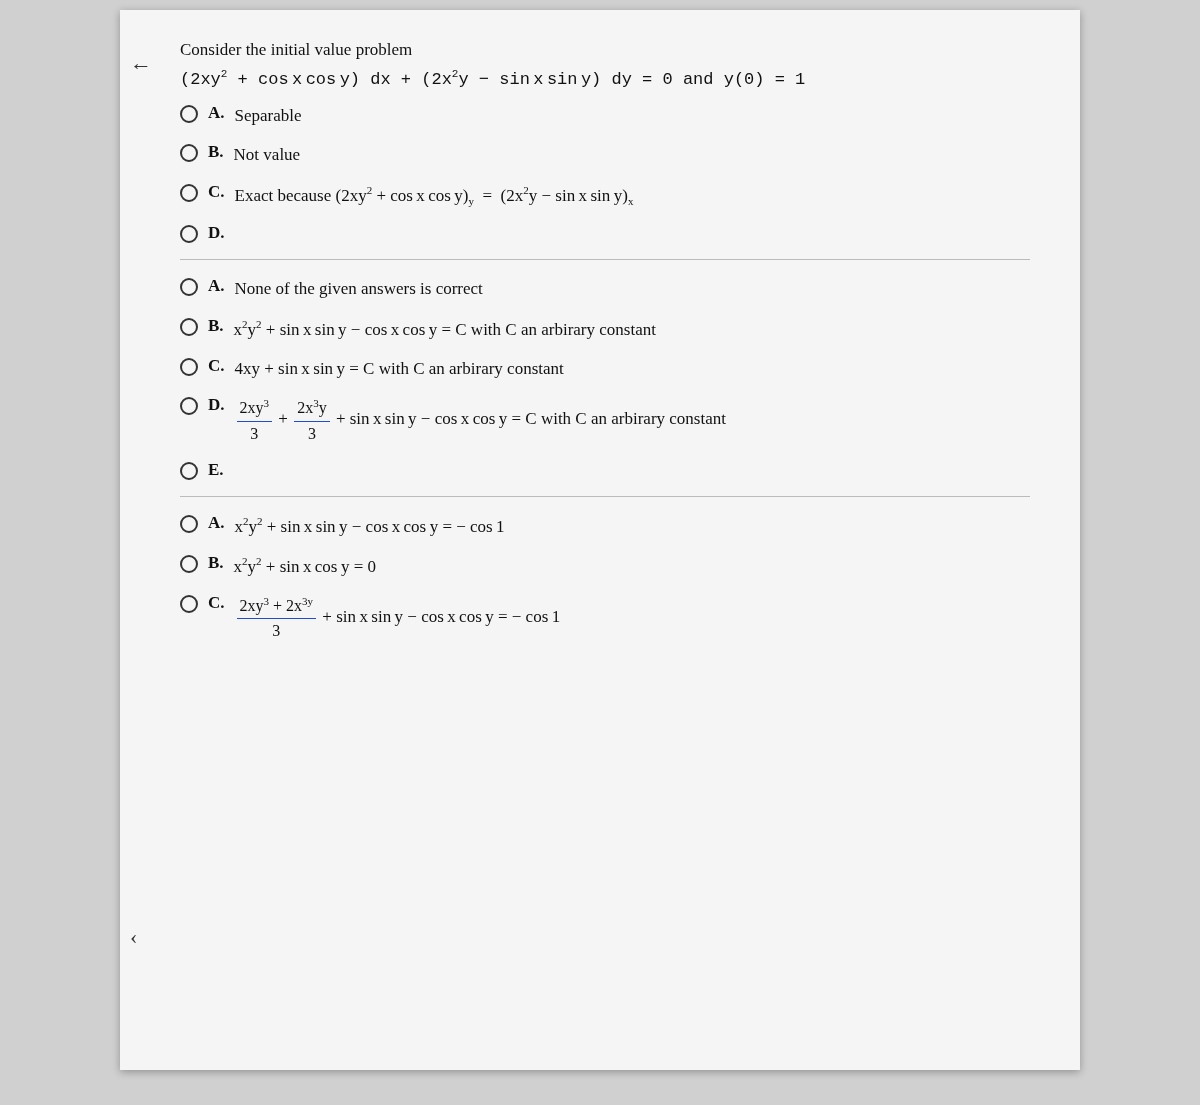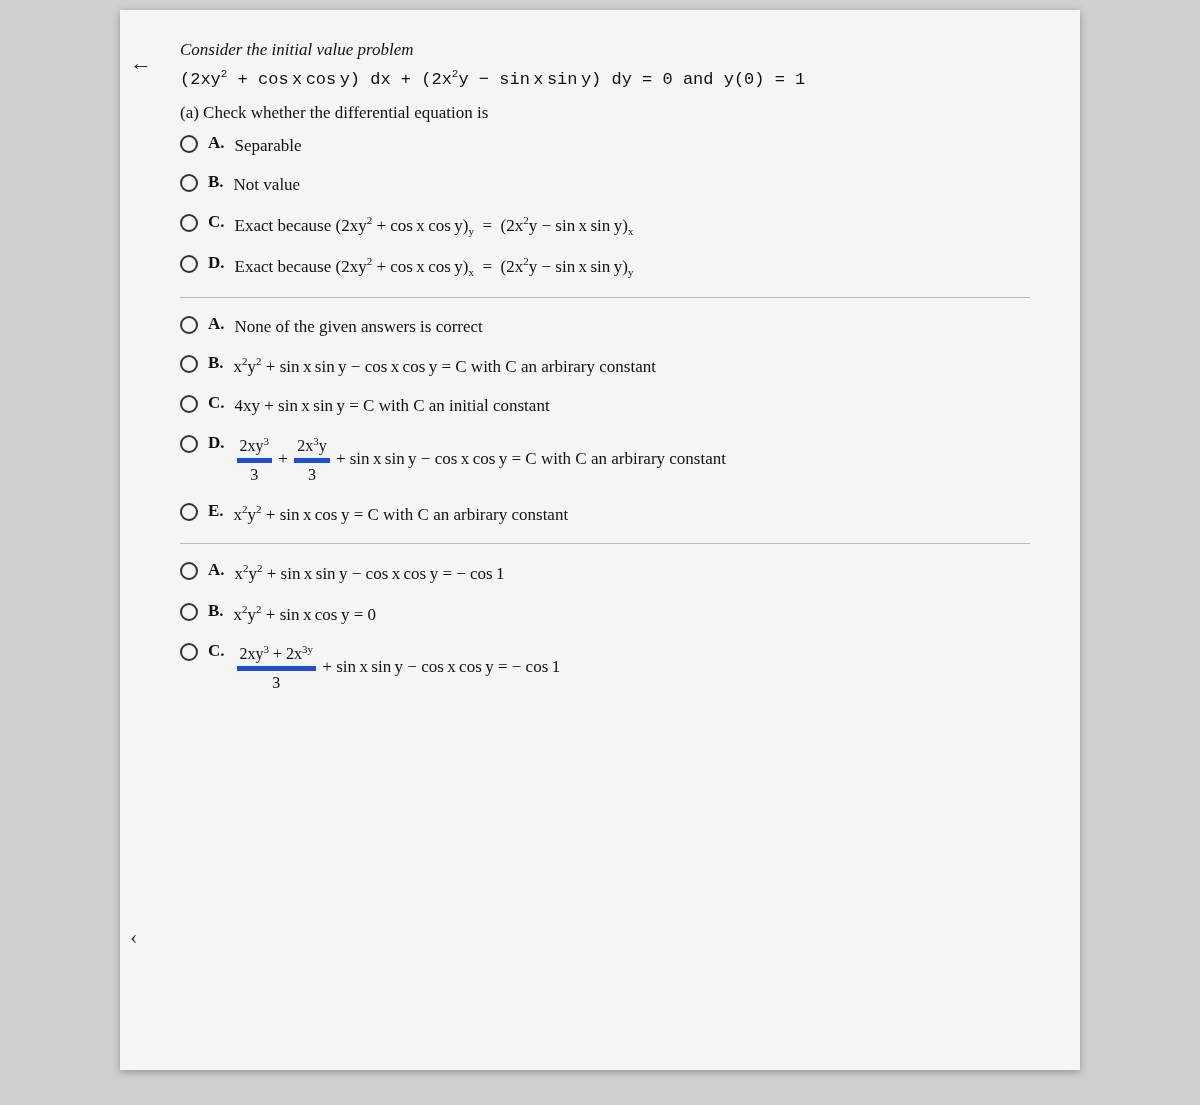--- a/index.html
+++ b/index.html
@@ -35,21 +35,20 @@
       position: absolute;
       left: 10px;
       bottom: 120px;
       font-size: 22px;
       color: #333;
       cursor: pointer;
     }
     .problem-title {
       font-size: 17px;
       margin-bottom: 8px;
-      font-style: italic;
     }
     .equation-main {
       font-size: 17px;
       margin-bottom: 14px;
       font-family: Liberation Mono, monospace;
     }
     .part-label {
       font-size: 17px;
       margin-bottom: 10px;
       margin-top: 10px;
@@ -83,21 +82,21 @@
     sup { font-size: 11px; vertical-align: super; }
     sub { font-size: 11px; vertical-align: sub; }
     .frac {
       display: inline-flex;
       flex-direction: column;
       align-items: center;
       vertical-align: middle;
       font-size: 16px;
       margin: 0 2px;
     }
-    .frac .num { border-bottom: 5px solid #1d4ed8; padding: 0 3px; text-align: center; }
+    .frac .num { border-bottom: 1px solid #1d4ed8; padding: 0 3px; text-align: center; }
     .frac .den { padding: 0 3px; }
     .divider {
       border: none;
       border-top: 1px solid #bbb;
       margin: 16px 0;
     }
   </style>
 </head>
 <body>
 
@@ -107,23 +106,20 @@
   <div class="back-arrow2">‹</div>
 
   <div class="problem-title">
     Consider the initial value problem
   </div>
 
   <div class="equation-main">
     (2xy<sup>2</sup> + cos x cos y) dx + (2x<sup>2</sup>y − sin x sin y) dy = 0 and y(0) = 1
   </div>
 
-  <div class="part-label">
-    (a) Check whether the differential equation is
-  </div>
 
   <div class="option-row">
     <div class="radio-circle"></div>
     <span class="option-letter">A.</span>
     <span class="option-content">Separable</span>
   </div>
 
   <div class="option-row">
     <div class="radio-circle"></div>
     <span class="option-letter">B.</span>
@@ -136,25 +132,20 @@
     <span class="option-content">
       Exact because (2xy<sup>2</sup> + cos x cos y)<sub>y</sub>
       &nbsp;=&nbsp;
       (2x<sup>2</sup>y − sin x sin y)<sub>x</sub>
     </span>
   </div>
 
   <div class="option-row">
     <div class="radio-circle"></div>
     <span class="option-letter">D.</span>
-    <span class="option-content">
-      Exact because (2xy<sup>2</sup> + cos x cos y)<sub>x</sub>
-      &nbsp;=&nbsp;
-      (2x<sup>2</sup>y − sin x sin y)<sub>y</sub>
-    </span>
   </div>
 
   <hr class="divider">
 
 
   <div class="option-row">
     <div class="radio-circle"></div>
     <span class="option-letter">A.</span>
     <span class="option-content">None of the given answers is correct</span>
   </div>
@@ -164,21 +155,21 @@
     <span class="option-letter">B.</span>
     <span class="option-content">
       x<sup>2</sup>y<sup>2</sup> + sin x sin y − cos x cos y = C with C an arbirary constant
     </span>
   </div>
 
   <div class="option-row">
     <div class="radio-circle"></div>
     <span class="option-letter">C.</span>
     <span class="option-content">
-      4xy + sin x sin y = C with C an initial constant
+      4xy + sin x sin y = C with C an arbirary constant
     </span>
   </div>
 
   <div class="option-row">
     <div class="radio-circle"></div>
     <span class="option-letter">D.</span>
     <span class="option-content">
       <span class="frac">
         <span class="num">2xy<sup>3</sup></span>
         <span class="den">3</span>
@@ -188,23 +179,20 @@
         <span class="num">2x<sup>3</sup>y</span>
         <span class="den">3</span>
       </span>
       + sin x sin y − cos x cos y = C with C an arbirary constant
     </span>
   </div>
 
   <div class="option-row">
     <div class="radio-circle"></div>
     <span class="option-letter">E.</span>
-    <span class="option-content">
-      x<sup>2</sup>y<sup>2</sup> + sin x cos y = C with C an arbirary constant
-    </span>
   </div>
 
   <hr class="divider">
 
 
   <div class="option-row">
     <div class="radio-circle"></div>
     <span class="option-letter">A.</span>
     <span class="option-content">
       x<sup>2</sup>y<sup>2</sup> + sin x sin y − cos x cos y = − cos 1

